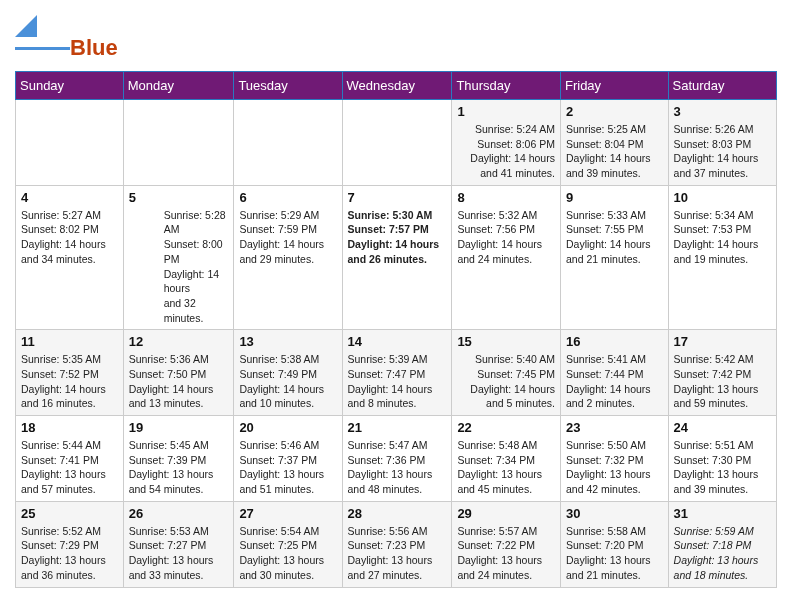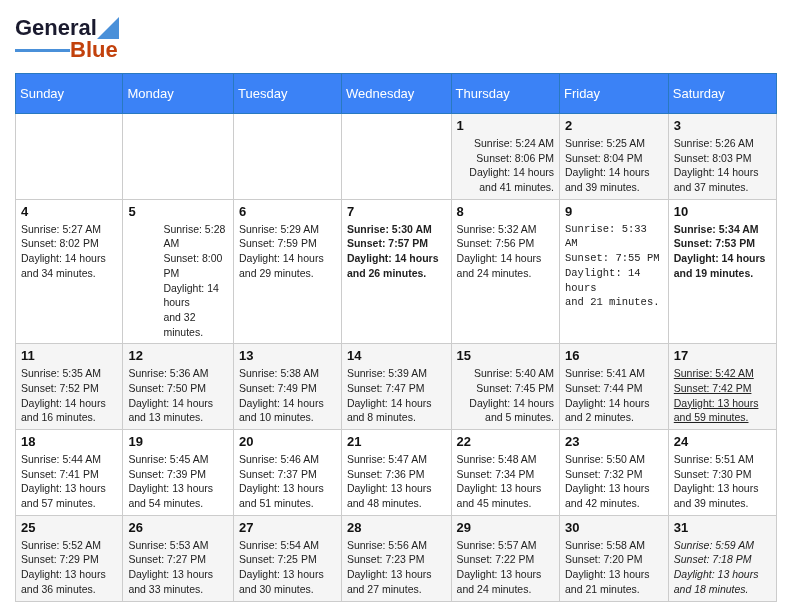--- a/index.html
+++ b/index.html
@@ -32,23 +32,23 @@
     .title-block .location {
       font-size: 16px;
       color: #444;
     }
     table {
       width: 100%;
       border-collapse: collapse;
       font-size: 11px;
     }
     thead tr th {
-      background: #3b82f6;
+      background: #701a75;
       color: #fff;
-      padding: 12px 4px;
+      padding: 6px 4px;
       text-align: left;
       font-size: 13px;
       font-weight: normal;
       border: 1px solid #2979c0;
     }
     tbody tr td {
       border: 1px solid #ccc;
       vertical-align: top;
       padding: 4px 5px;
       width: 113px;
@@ -76,21 +76,20 @@
     .empty-cell {
       background: #fff !important;
     }
   </style>
 </head>
 <body>
 
 <div class="header">
   <div class="logo">
     <div style="display:flex;align-items:flex-end;">
-      <span style="font-size:22px;font-weight:bold;color:#1a1a2e;">General</span>
       <svg width="22" height="22" viewBox="0 0 22 22" style="margin-bottom:2px;">
         <polygon points="0,22 22,0 22,22" fill="#4a90d9"></polygon>
       </svg>
     </div>
     <div style="display:flex;align-items:center;margin-top:-4px;">
       <div style="width:55px;height:3px;background:#4a90d9;"></div>
       <span style="font-size:22px;font-weight:bold;color:#c2410c;margin-left:0px;">Blue</span>
     </div>
   </div>
   <div class="title-block">
@@ -170,28 +169,28 @@
         </td>
         <td>
           <div class="day-number">8</div>
           <div class="day-info" style="white-space: pre-line;">Sunrise: 5:32 AM
 Sunset: 7:56 PM
 Daylight: 14 hours
 and 24 minutes.</div>
         </td>
         <td>
           <div class="day-number">9</div>
-          <div class="day-info" style="white-space: pre-line; font-family: Liberation Mono, monospace;">Sunrise: 5:33 AM
+          <div class="day-info" style="white-space: pre-line;">Sunrise: 5:33 AM
 Sunset: 7:55 PM
 Daylight: 14 hours
 and 21 minutes.</div>
         </td>
         <td>
           <div class="day-number">10</div>
-          <div class="day-info" style="white-space: pre-line; font-weight: bold;">Sunrise: 5:34 AM
+          <div class="day-info" style="white-space: pre-line;">Sunrise: 5:34 AM
 Sunset: 7:53 PM
 Daylight: 14 hours
 and 19 minutes.</div>
         </td>
       </tr>
       <tr>
         <td>
           <div class="day-number">11</div>
           <div class="day-info" style="white-space: pre-line;">Sunrise: 5:35 AM
 Sunset: 7:52 PM
@@ -228,21 +227,21 @@
         </td>
         <td>
           <div class="day-number">16</div>
           <div class="day-info" style="white-space: pre-line;">Sunrise: 5:41 AM
 Sunset: 7:44 PM
 Daylight: 14 hours
 and 2 minutes.</div>
         </td>
         <td>
           <div class="day-number">17</div>
-          <div class="day-info" style="white-space: pre-line; text-decoration: underline;">Sunrise: 5:42 AM
+          <div class="day-info" style="white-space: pre-line;">Sunrise: 5:42 AM
 Sunset: 7:42 PM
 Daylight: 13 hours
 and 59 minutes.</div>
         </td>
       </tr>
       <tr>
         <td>
           <div class="day-number">18</div>
           <div class="day-info" style="white-space: pre-line;">Sunrise: 5:44 AM
 Sunset: 7:41 PM

